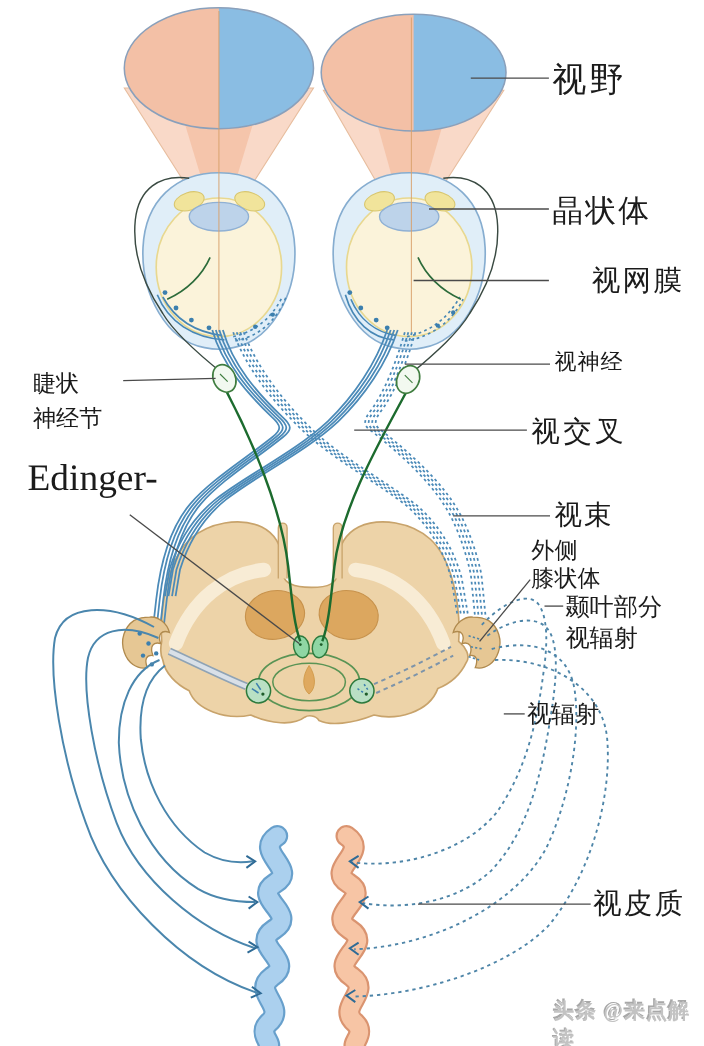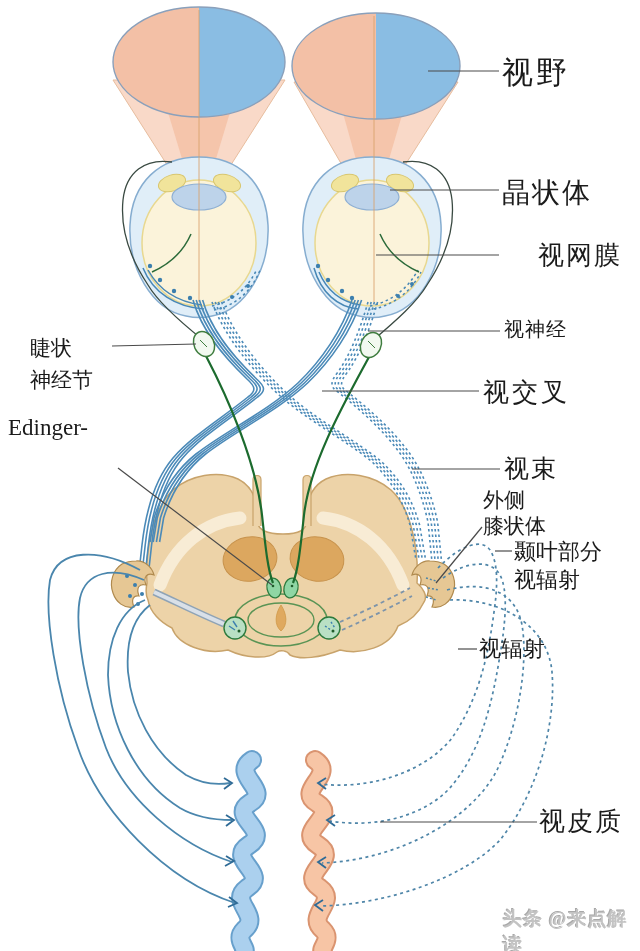--- a/index.html
+++ b/index.html
@@ -246,21 +246,21 @@
 
 <div class="lbl" style="left:30px;top:311px;font-size:21px;line-height:1.5;margin-top:22px;">
   <div>睫状</div>
   <div>神经节</div>
 </div>
 
 <div class="lbl" style="left:504px;top:317px;font-size:20px;letter-spacing:1px;">视神经</div>
 
 <div class="lbl" style="left:483px;top:377px;font-size:26px;letter-spacing:3px;">视交叉</div>
 
-<div class="lbl" style="left:8px;top:413px;font-size:23px;line-height:1.3;">
+<div class="lbl" style="left:25px;top:413px;font-size:34px;line-height:1.3;">
   <div>Edinger-</div>
 </div>
 
 <div class="lbl" style="left:504px;top:453px;font-size:25px;letter-spacing:2px;">视束</div>
 
 <div class="lbl" style="left:483px;top:487px;font-size:21px;line-height:1.25;">
   <div>外侧</div>
   <div>膝状体</div>
 </div>
 

